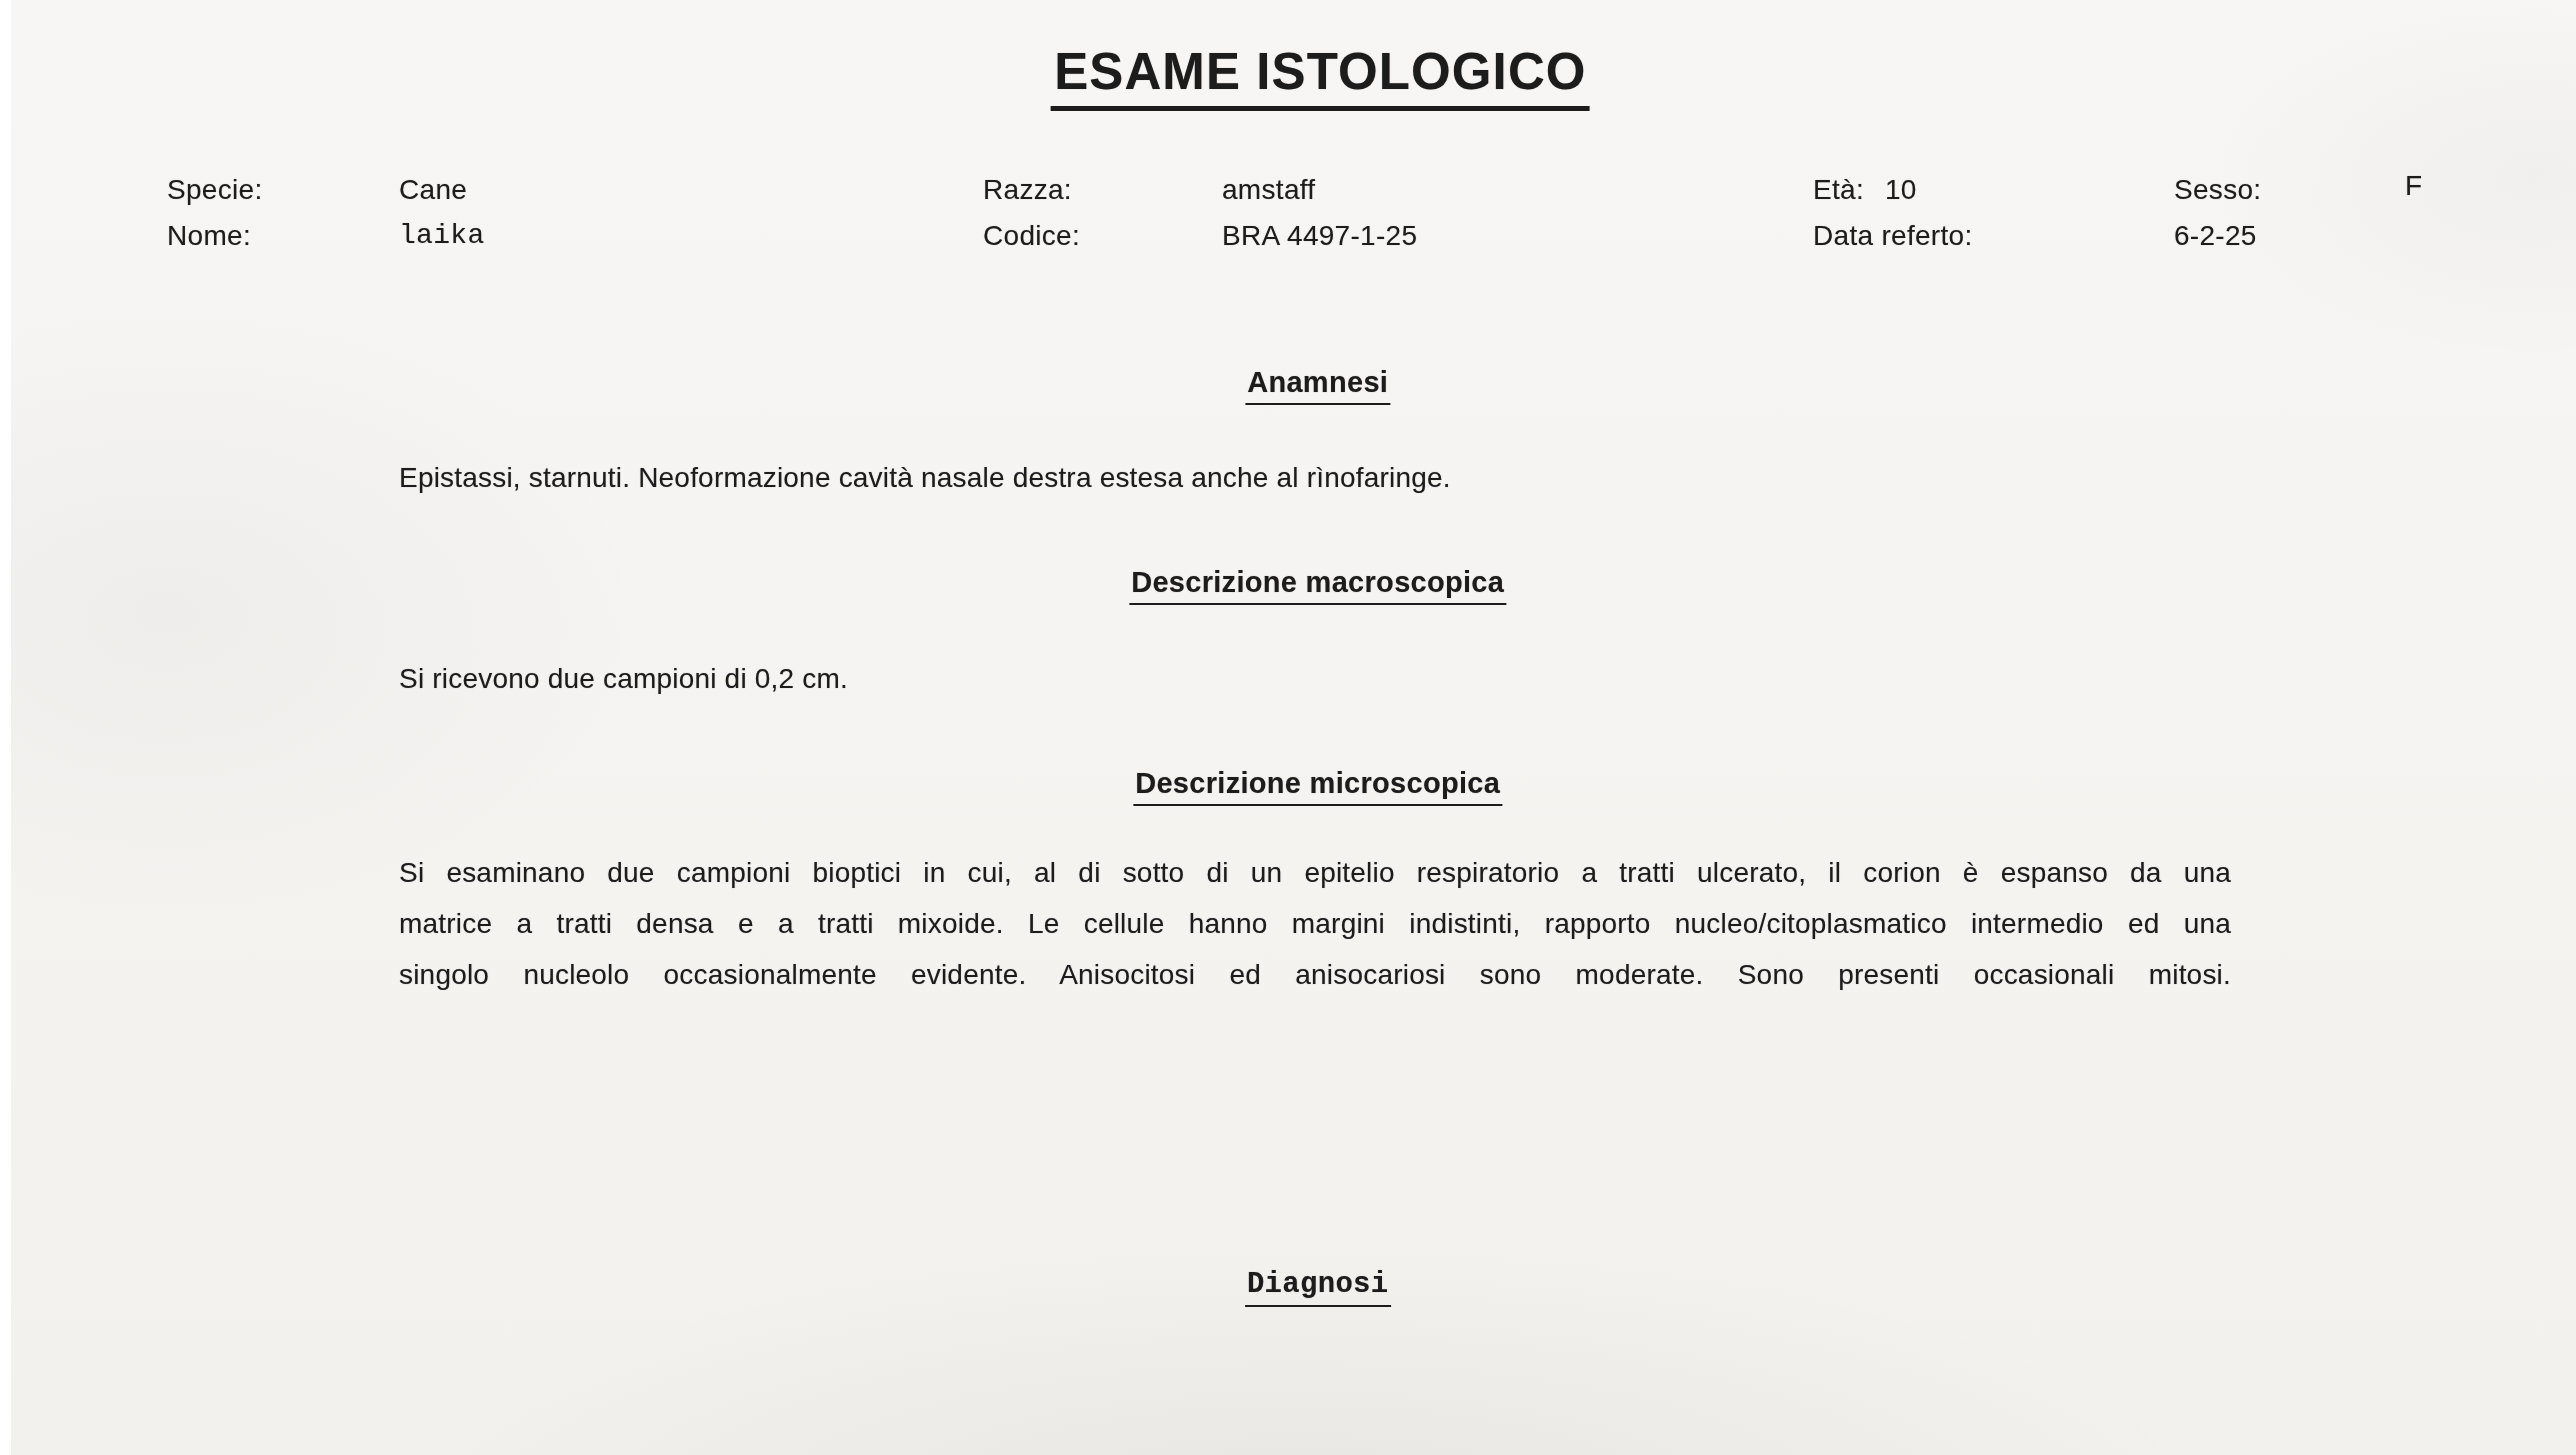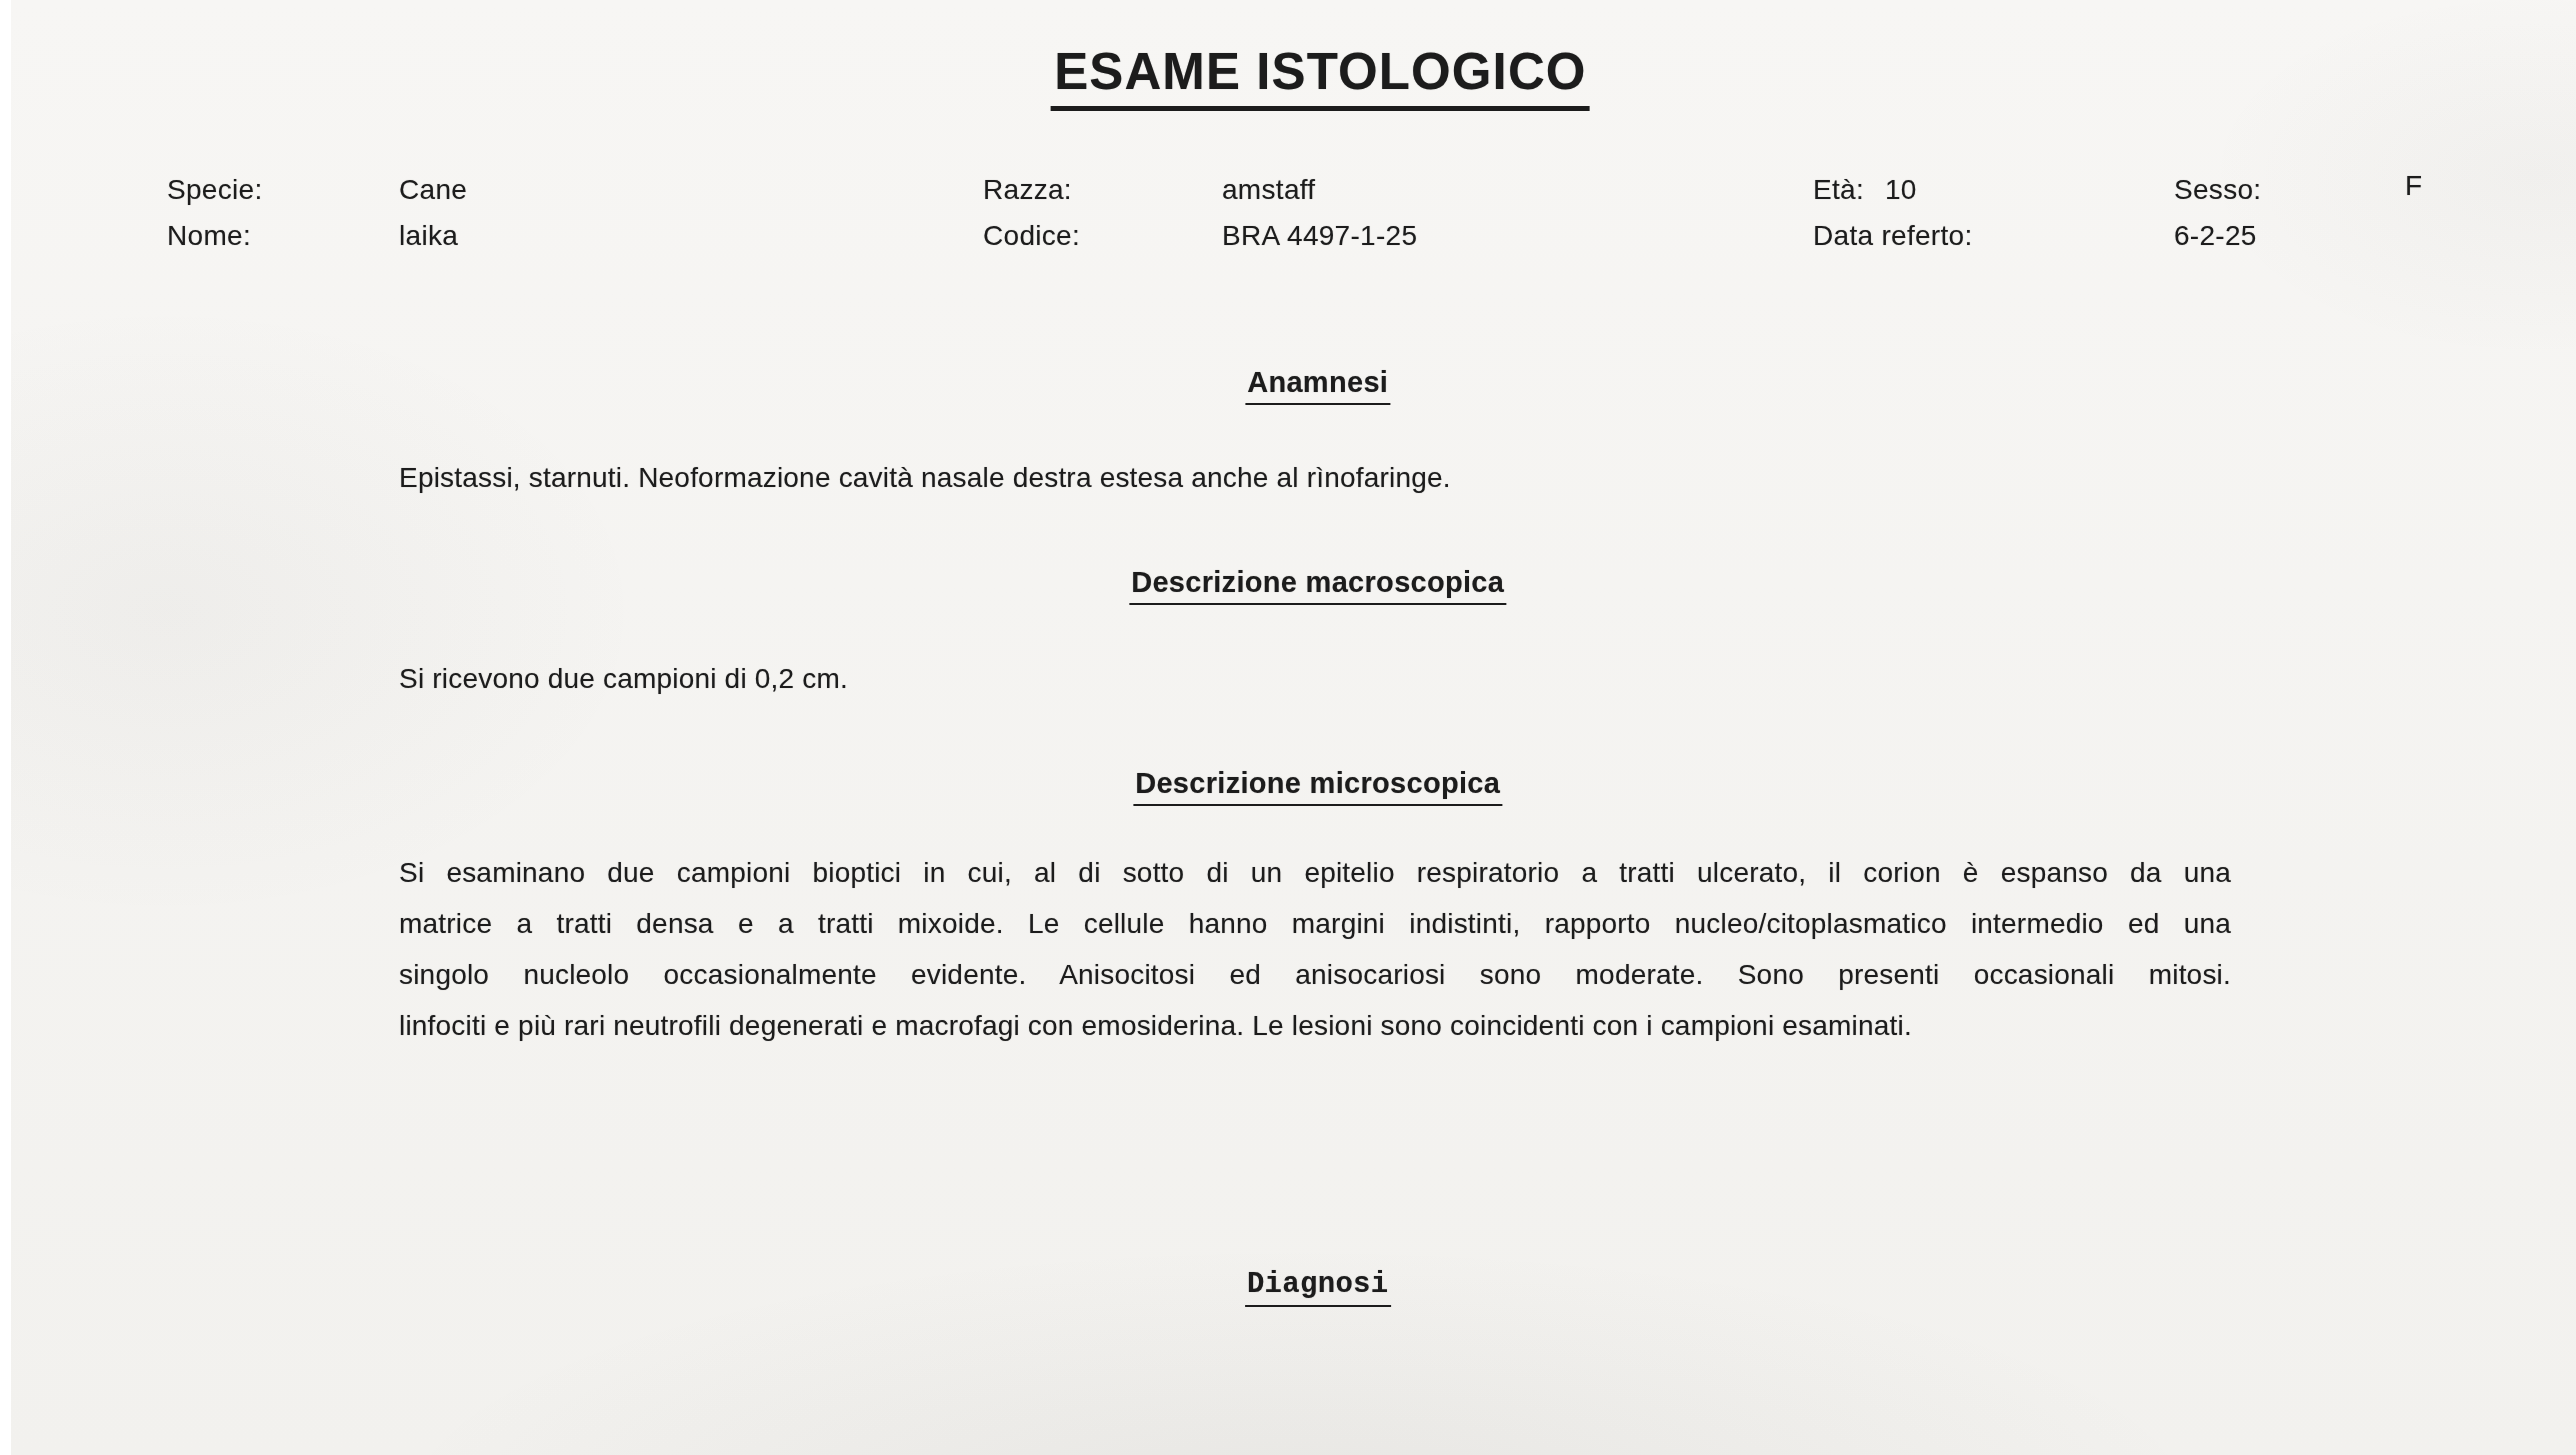--- a/index.html
+++ b/index.html
@@ -90,36 +90,35 @@
   <span class="txt" style="top:174px; left:156px;">Specie:</span>
   <span class="txt" style="top:174px; left:388px;">Cane</span>
   <span class="txt" style="top:174px; left:972px;">Razza:</span>
   <span class="txt" style="top:174px; left:1211px;">amstaff</span>
   <span class="txt" style="top:174px; left:1802px;">Età:</span>
   <span class="txt" style="top:174px; left:1874px;">10</span>
   <span class="txt" style="top:174px; left:2163px;">Sesso:</span>
   <span class="txt" style="top:170px; left:2394px;">F</span>
 
   <span class="txt" style="top:220px; left:156px;">Nome:</span>
-  <span class="txt" style="top:220px; left:388px;">laika</span>
+  <span class="txt" style="top:220px; left:388px;font-family:Liberation Mono, monospace;">laika</span>
   <span class="txt" style="top:220px; left:972px;">Codice:</span>
   <span class="txt" style="top:220px; left:1211px;">BRA 4497-1-25</span>
   <span class="txt" style="top:220px; left:1802px;">Data referto:</span>
   <span class="txt" style="top:220px; left:2163px;">6-2-25</span>
 
   <div class="section-heading" style="top:366px;">Anamnesi</div>
   <div class="para" style="top:452px;">Epistassi, starnuti. Neoformazione cavità nasale destra estesa anche al rìnofaringe.</div>
 
   <div class="section-heading" style="top:566px;">Descrizione macroscopica</div>
   <div class="para" style="top:653px;">Si ricevono due campioni di 0,2 cm.</div>
 
   <div class="section-heading" style="top:767px;">Descrizione microscopica</div>
   <div class="jpara" style="top:847px;">
     <div class="jline">Si esaminano due campioni bioptici in cui, al di sotto di un epitelio respiratorio a tratti ulcerato, il corion è espanso da una</div>
     <div class="jline">matrice a tratti densa e a tratti mixoide. Le cellule hanno margini indistinti, rapporto nucleo/citoplasmatico intermedio ed una</div>
     <div class="jline">singolo nucleolo occasionalmente evidente. Anisocitosi ed anisocariosi sono moderate. Sono presenti occasionali mitosi.</div>
-    <div class="jline last">linfociti e più rari neutrofili degenerati e macrofagi con emosiderina. Le lesioni sono coincidenti con i campioni esaminati.</div>
   </div>
 
   <div class="section-heading" style="top:1268px;font-family:Liberation Mono, monospace;">Diagnosi</div>
 
 </div>
 
 
 </body></html>

